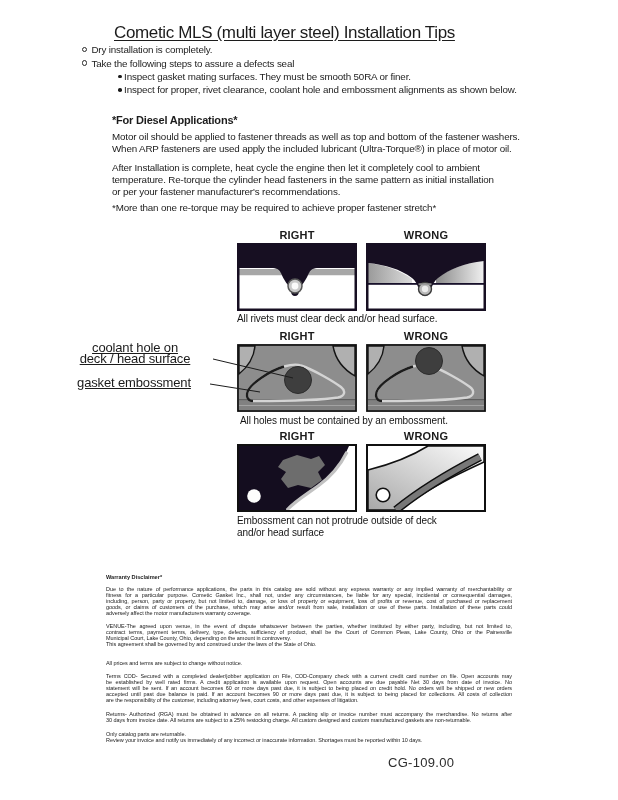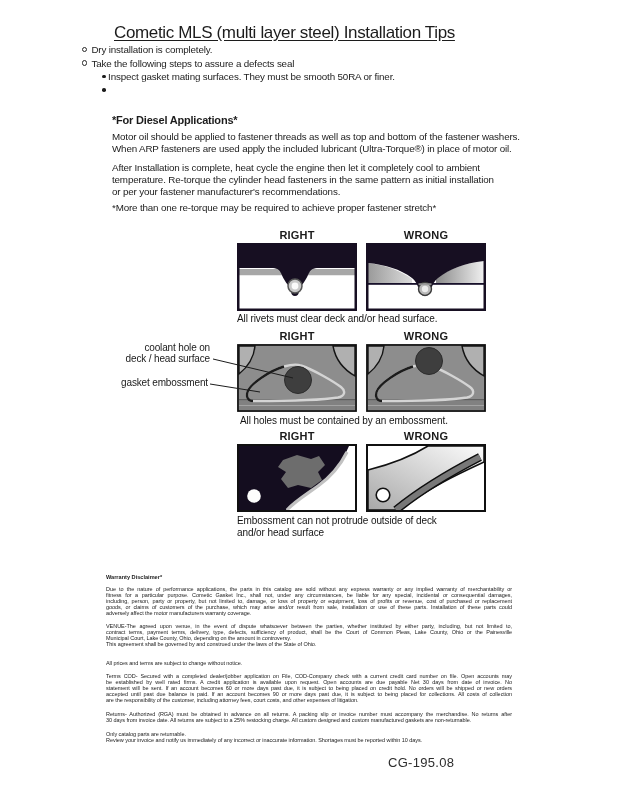--- a/index.html
+++ b/index.html
@@ -10,33 +10,33 @@
   }
   
   .title {
     position:absolute; left:114px; top:23px;
     font-size:17px; font-weight:normal; letter-spacing:-0.35px;
     text-decoration:underline; text-underline-offset:2px; white-space:nowrap;
   }
   .bullets { position:absolute; left:82px; top:43px; font-size:9.8px; letter-spacing:-0.15px; }
   .bl { height:13.4px; display:flex; align-items:center; white-space:nowrap; }
   .marker-o { width:3.4px; height:3.4px; border:1px solid #2a2a2a; border-radius:50%; margin-right:4px; flex:none; }
-  .bl.sub { margin-left:20px; }
+  .bl.sub { margin-left:36px; }
   .marker-f { width:3.6px; height:3.6px; background:#1c1c1c; border-radius:50%; margin-right:2.5px; flex:none; }
   .diesel-h { position:absolute; left:112px; top:114px; font-size:11px; font-weight:bold; letter-spacing:-0.2px; white-space:nowrap; }
   .para { position:absolute; left:112px; font-size:9.8px; letter-spacing:-0.15px; line-height:12.2px; white-space:nowrap; }
   .para-p1 { top:131px; }
   .para-p2 { top:162px; }
   .para-note { top:202px; }
   
   .dlabel { position:absolute; width:120px; text-align:center; font-size:11px; font-weight:bold; letter-spacing:0.2px; color:#1b1b1b; }
   .dbox { position:absolute; width:120px; height:68px; }
   .dbox svg { display:block; }
   .dcap { position:absolute; font-size:10px; letter-spacing:-0.1px; color:#141414; white-space:nowrap; }
-  .d2label { position:absolute; text-align:right; font-size:10px; letter-spacing:-0.15px; line-height:10.6px; color:#1b1b1b; }
+  .d2label { position:absolute; text-align:center; font-size:13px; letter-spacing:-0.15px; line-height:10.6px; color:#1b1b1b;text-decoration:underline; }
   .leader { position:absolute; z-index:5; }
   
   .fine-h { position:absolute; left:106px; top:574px; font-size:5.6px; font-weight:bold; letter-spacing:0; }
   .fine { position:absolute; left:106px; width:406px; font-size:5.5px; line-height:6.2px; letter-spacing:-0.05px; color:#222; }
   .fl { text-align:justify; text-align-last:justify; height:6.2px; overflow:visible; }
   .fl.last { text-align-last:left; }
   .fp1 { top:585.5px; } .fp2 { top:622.5px; } .fp3 { top:660px; }
   .fp4 { top:672.5px; } .fp5 { top:710.5px; } .fp6 { top:730.5px; }
   .footer-code { position:absolute; left:388px; top:755px; font-size:13px; letter-spacing:0.3px; color:#2d2d2d; white-space:nowrap; }
 </style>
@@ -55,20 +55,21 @@
     <div class="bl">
         <span class="marker-o"></span>
         <span>Take the following steps to assure a defects seal</span>
       </div>
     <div class="bl sub">
         <span class="marker-f"></span>
         <span>Inspect gasket mating surfaces.  They must be smooth 50RA or finer.</span>
       </div>
     <div class="bl sub">
         <span class="marker-f"></span>
+        <span>Inspect for proper, rivet clearance, coolant hole and embossment alignments as shown below.</span>
       </div>
   </div>
 
   <div class="diesel-h">*For Diesel Applications*</div>
   <div class="para para-p1">
     <div>Motor oil should be applied to fastener threads as well as top and bottom of the fastener washers.</div>
     <div>When ARP fasteners are used apply the included lubricant (Ultra-Torque®) in place of motor oil.</div>
   </div>
   <div class="para para-p2">
     <div>After Installation is complete, heat cycle the engine then let it completely cool to ambient</div>
@@ -219,15 +220,15 @@
   </div>
   <div class="fine fp5">
     <div class="fl">Returns- Authorized (RGA) must be obtained in advance on all returns.  A packing slip or invoice number must accompany the merchandise.  No returns after</div>
     <div class="fl last">30 days from invoice date.  All returns are subject to a 25% restocking charge.  All custom designed and custom manufactured gaskets are non-returnable.</div>
   </div>
   <div class="fine fp6">
     <div class="fl last">Only catalog parts are returnable.</div>
     <div class="fl last">Review your invoice and notify us immediately of any incorrect or inaccurate information.  Shortages must be reported within 10 days.</div>
   </div>
 
-  <div class="footer-code">CG-195.08</div>
+  <div class="footer-code">CG-109.00</div>
 
 </div>
 
 </body></html>

